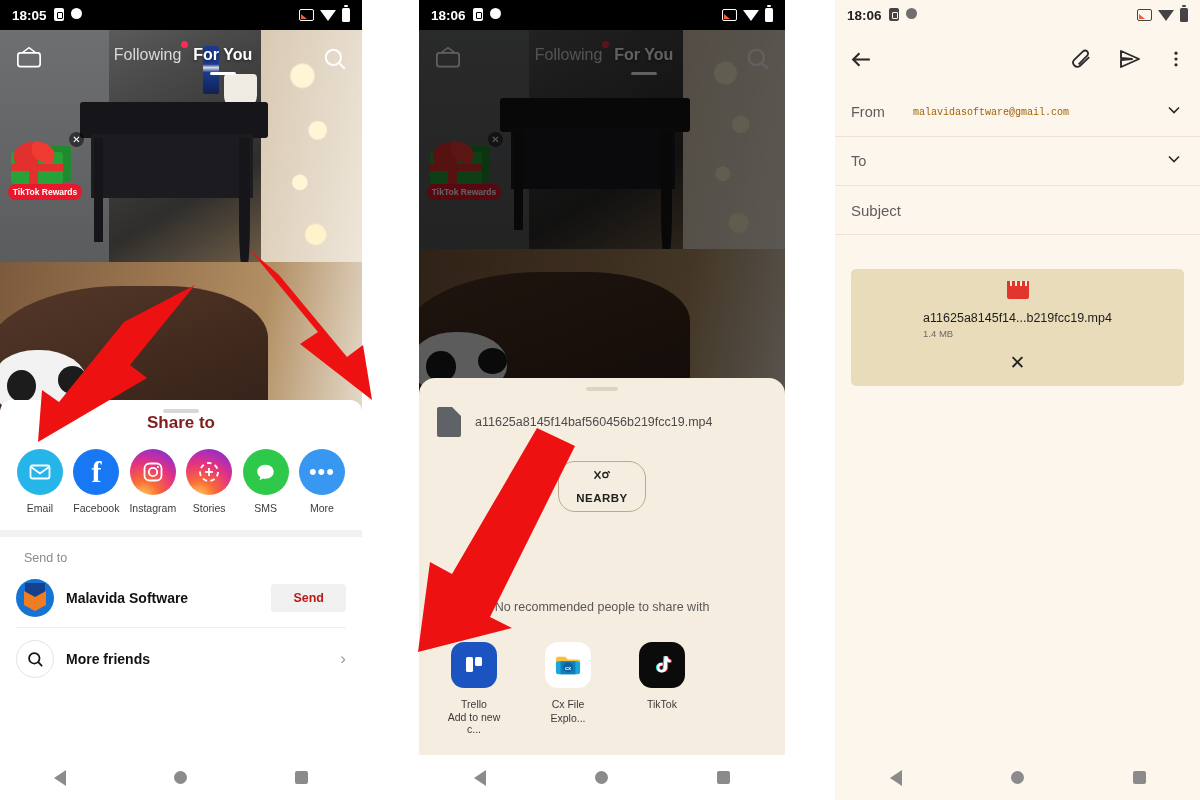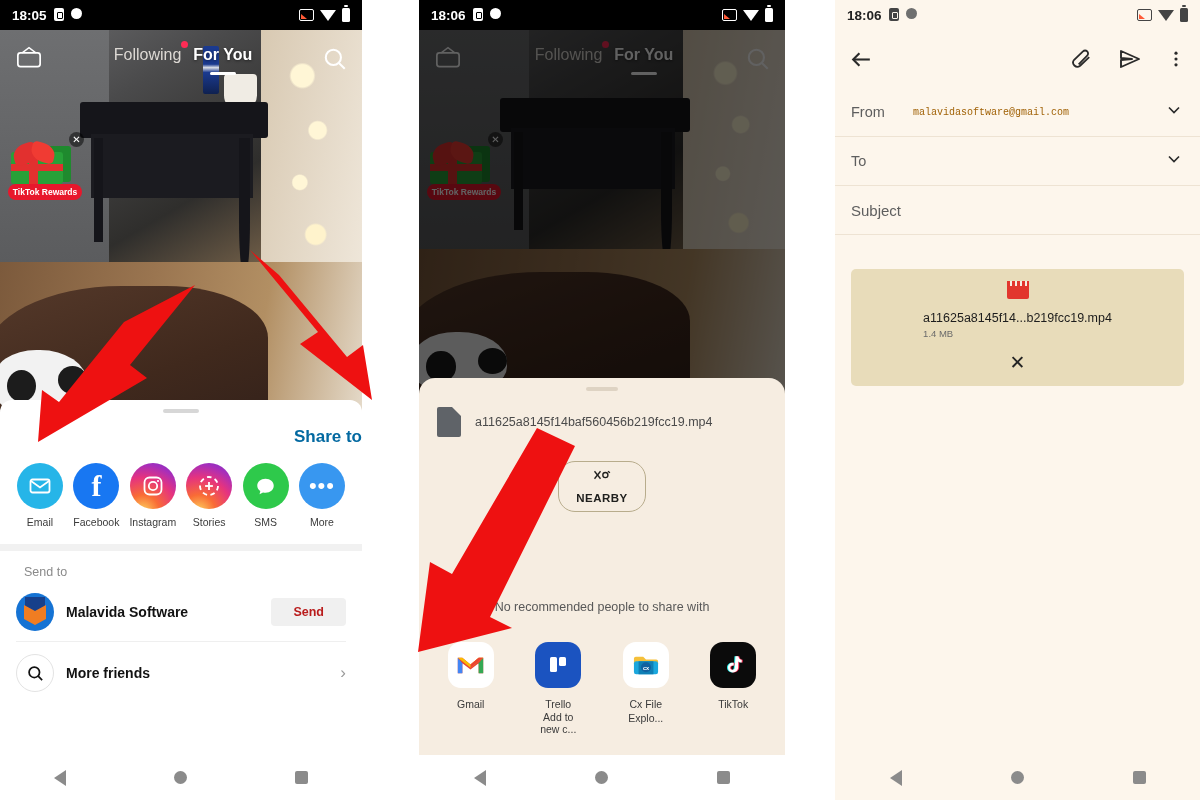--- a/index.html
+++ b/index.html
@@ -102,21 +102,21 @@
      border-radius:20% 60% 20% 60%; transform:rotate(14deg);}
   .rw-label{ margin-top:-4px; background:#e8172c; color:#fff; font-size:8.5px; font-weight:bold;
      text-align:center; padding:3px 4px; border-radius:9px; white-space:nowrap;}
 
   .dim { position:absolute; inset:0; background:rgba(0,0,0,.62); }
 
   
   .sheet { position:absolute; left:0; right:0; bottom:45px; top:400px;
      background:#fff; border-radius:12px 12px 0 0; }
   .grab { width:36px;height:4px; background:#d7d7d7; border-radius:2px; margin:9px auto 0;}
-  .sheet-title { text-align:right; font-size:17px; font-weight:bold; color:#0369a1; margin-top:14px;}
+  .sheet-title { text-align:center; font-size:17px; font-weight:bold; color:#7f1d1d; }
   .apps { display:flex; justify-content:space-between; padding:16px 14px 6px; }
   .app { width:52px; text-align:center; }
   .app-ic { width:46px; height:46px; border-radius:50%; margin:0 auto;
      display:flex; align-items:center; justify-content:center; color:#fff; }
   .app-lb { margin-top:7px; font-size:10.5px; color:#3b3b3b; }
   .ic-email { background:#26b5e8; }
   .ic-fb { background:#1877f2; font-size:30px; font-weight:bold; font-family:"Liberation Serif",serif; line-height:40px;}
   .ic-ig { background:radial-gradient(circle at 28% 105%,#fdd25e 0%,#f96c35 28%,#e5337f 58%,#a62ebb 80%,#6a35c9 100%); }
   .ic-st { background:radial-gradient(circle at 28% 105%,#fdd25e 0%,#f96c35 28%,#e5337f 58%,#a62ebb 80%,#6a35c9 100%); }
   .ic-sms { background:#2ec94b; }
@@ -441,32 +441,20 @@
               <path d="M20 3 L22.5 5"></path>
           </svg>
         </span>
         <span>NEARBY</span>
       </div>
 
       <div class="norec">No recommended people to share with</div>
 
       <div class="aapps">
         <div class="aapp">
-          <div class="aapp-ic g-white">
-            <svg viewBox="0 0 32 24" width="29" height="22">
-              <path d="M2 4 L2 21 L7 21 L7 10 L16 17 L25 10 L25 21 L30 21 L30 4 L25 4 L16 11.5 L7 4 Z" fill="#ea4335"></path>
-              <path d="M2 4 L2 21 L7 21 L7 10 Z" fill="#4285f4"></path>
-              <path d="M25 10 L25 21 L30 21 L30 4 Z" fill="#34a853"></path>
-              <path d="M7 4 L16 11.5 L25 4 L30 4 L16 15 L2 4 Z" fill="#fbbc04"></path>
-              <path d="M16 11.5 L25 4 L30 4 L16 15 Z" fill="#ea4335"></path>
-            </svg>
-          </div>
-          <div class="aapp-lb">Gmail</div>
-        </div>
-        <div class="aapp">
           <div class="aapp-ic t-blue">
             <svg viewBox="0 0 24 24" width="24" height="24" fill="#fff">
               <rect x="4" y="4" width="7" height="15" rx="1.6"></rect>
                 <rect x="13" y="4" width="7" height="9" rx="1.6"></rect>
             </svg>
           </div>
           <div class="aapp-lb">Trello</div>
           <div class="aapp-sub">Add to new c...</div>
         </div>
         <div class="aapp">

